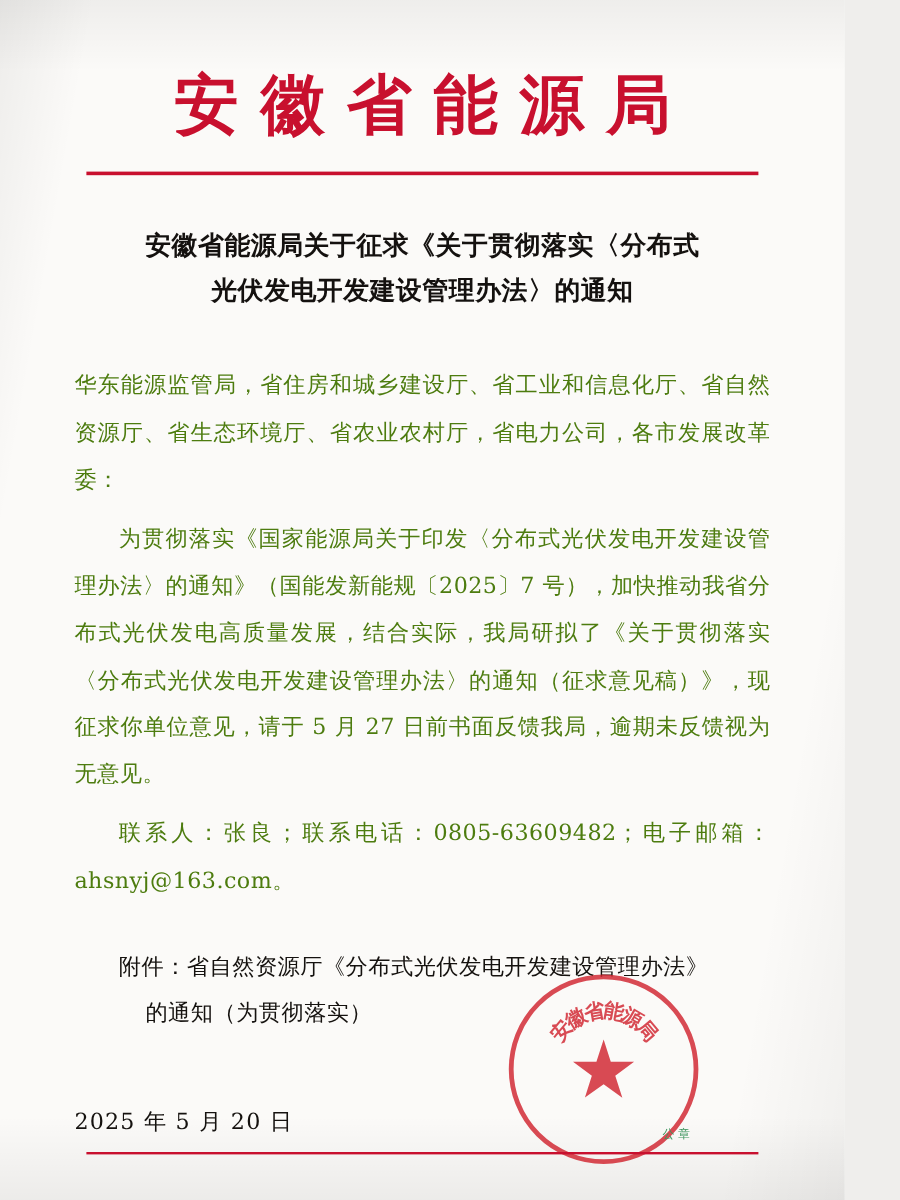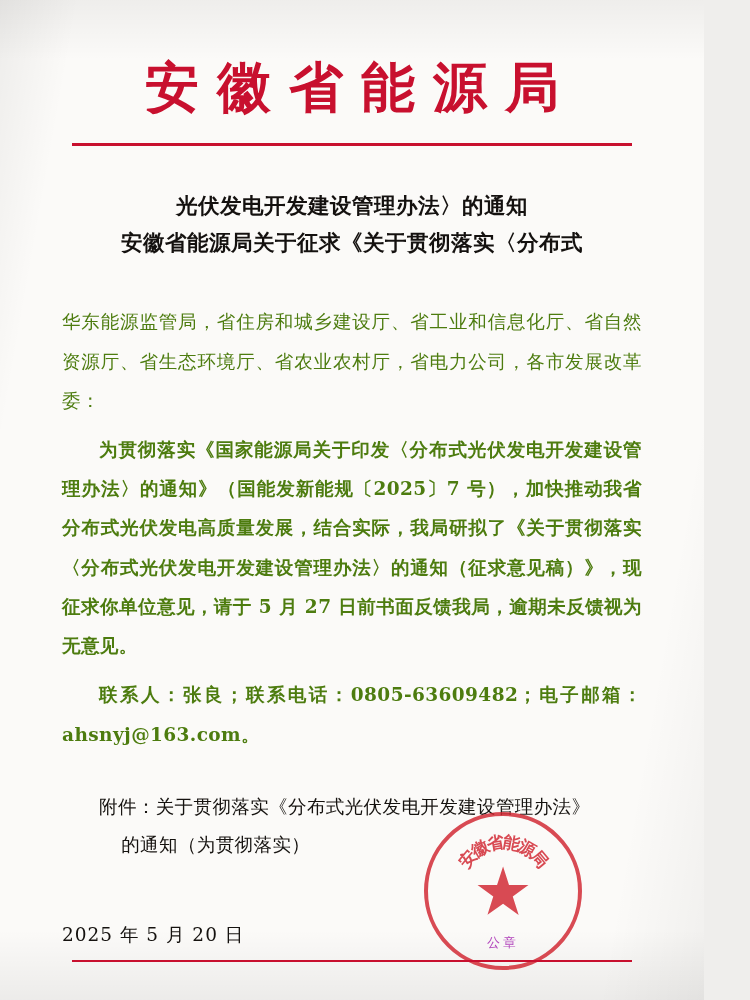--- a/index.html
+++ b/index.html
@@ -74,21 +74,20 @@
     text-align: justify;
   }
   .para {
     margin: 0 0 6px 0;
   }
   .para.indent {
     text-indent: 2em;
   }
   .para.spaced {
     margin-top: 10px;
-    font-weight: bold;
   }
   .attach-block {
     margin-top: 34px;
     font-size: 18.5px;
     line-height: 2.05;
     color: #15120f;
     letter-spacing: 0.4px;
   }
   .attach-line1 {
     text-indent: 2em;
@@ -139,23 +138,23 @@
     transform-origin: 50% 58px;
     margin-left: -8px;
     margin-top: -60px;
     white-space: nowrap;
   }
   .seal-bottom {
     position: absolute;
     left: 0;
     right: 0;
     bottom: 14px;
-    text-align: center;
-    font-size: 13px;
-    color: #a21caf;
+    text-align: right;
+    font-size: 10px;
+    color: #15803d;
     letter-spacing: 3px;
   }
   .bottom-rule {
     position: absolute;
     left: 72px;
     right: 72px;
     bottom: 38px;
     height: 2px;
     background: #c8102e;
   }
@@ -166,32 +165,32 @@
 <div class="page">
   <div class="paper-shade"></div>
 
   <div class="content">
 
     <div class="masthead">安徽省能源局</div>
 
     <div class="red-rule"></div>
 
     <div class="doc-title">
+      <span class="line">安徽省能源局关于征求《关于贯彻落实〈分布式</span>
       <span class="line">光伏发电开发建设管理办法〉的通知</span>
-      <span class="line">安徽省能源局关于征求《关于贯彻落实〈分布式</span>
     </div>
 
     <div class="body-block">
       <p class="para">华东能源监管局，省住房和城乡建设厅、省工业和信息化厅、省自然资源厅、省生态环境厅、省农业农村厅，省电力公司，各市发展改革委：</p>
       <p class="para indent spaced">为贯彻落实《国家能源局关于印发〈分布式光伏发电开发建设管理办法〉的通知》（国能发新能规〔2025〕7 号），加快推动我省分布式光伏发电高质量发展，结合实际，我局研拟了《关于贯彻落实〈分布式光伏发电开发建设管理办法〉的通知（征求意见稿）》，现征求你单位意见，请于 5 月 27 日前书面反馈我局，逾期未反馈视为无意见。</p>
       <p class="para indent spaced">联系人：张良；联系电话：0805-63609482；电子邮箱：ahsnyj@163.com。</p>
     </div>
 
     <div class="attach-block">
-      <div class="attach-line1">附件：关于贯彻落实《分布式光伏发电开发建设管理办法》</div>
+      <div class="attach-line1">附件：省自然资源厅《分布式光伏发电开发建设管理办法》</div>
       <div class="attach-line2">的通知（为贯彻落实）</div>
     </div>
 
     <div class="date-line">2025 年 5 月 20 日</div>
   </div>
 
   <div class="seal">
     <div class="seal-text">
       <span style="transform: rotate(-50deg);">安</span>
       <span style="transform: rotate(-30deg);">徽</span>

